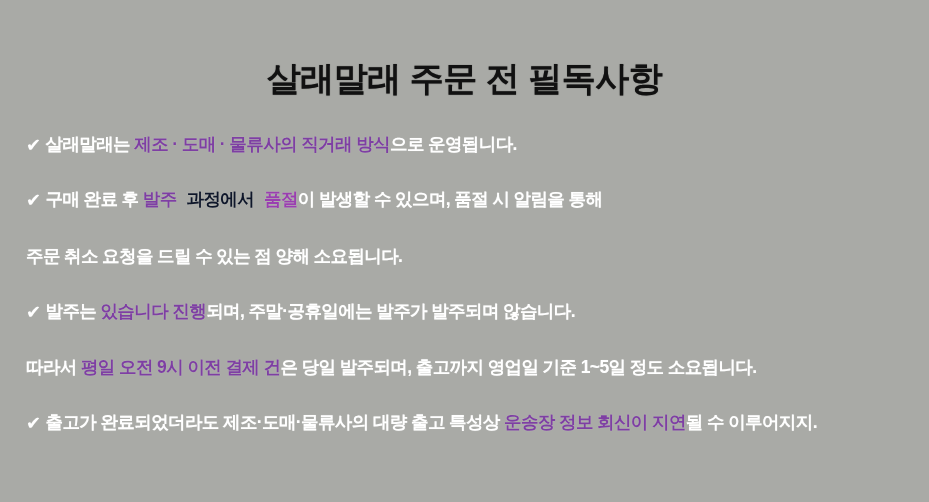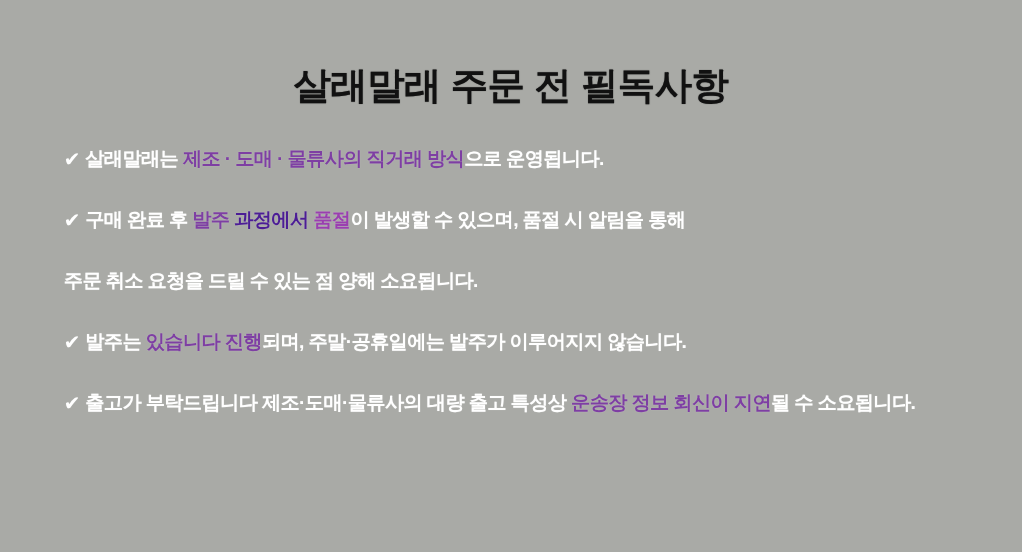--- a/index.html
+++ b/index.html
@@ -29,21 +29,20 @@
     font-weight: bold;
     letter-spacing: -0.5px;
     padding-top: 58px;
     margin: 0 0 26px 0;
     line-height: 1.2;
     text-shadow: 0 0 1px rgba(0,0,0,0.5);
   }
 
   .notice-body {
     padding: 0 24px 0 26px;
-    margin-left: 32px;
   }
 
   .notice-line {
     color: #ffffff;
     font-size: 17.5px;
     font-weight: bold;
     letter-spacing: -0.6px;
     line-height: 38px;
     white-space: nowrap;
     text-shadow: 0 0 1px rgba(255,255,255,0.35);
@@ -58,31 +57,33 @@
     transform: translateY(1px);
   }
 
   .hl-purple {
     color: #7e3fa3;
   }
   .hl-magenta {
     color: #9a3fb0;
   }
   .hl-muted {
-    color: #4c1d95;
+    color: #0f172a;
+    font-family: Liberation Mono, monospace;
   }
 </style>
 </head>
 <body>
 
 <div class="notice-card">
 
   <h1 class="notice-title">살래말래 주문 전 필독사항</h1>
 
   <div class="notice-body">
       <p class="notice-line"><span class="check-icon">✔</span><span>살래말래는 </span><span class="hl-purple">제조 · 도매 · 물류사의 직거래 방식</span><span>으로 운영됩니다.</span></p>
       <p class="notice-line"><span class="check-icon">✔</span><span>구매 완료 후 </span><span class="hl-purple">발주</span><span class="hl-muted"> 과정에서 </span><span class="hl-magenta">품절</span><span>이 발생할 수 있으며, 품절 시 알림을 통해</span></p>
       <p class="notice-line"><span>주문 취소 요청을 드릴 수 있는 점 양해 소요됩니다.</span></p>
-      <p class="notice-line"><span class="check-icon">✔</span><span>발주는 </span><span class="hl-purple">있습니다 진행</span><span>되며, 주말·공휴일에는 발주가 이루어지지 않습니다.</span></p>
-      <p class="notice-line"><span class="check-icon">✔</span><span>출고가 부탁드립니다 제조·도매·물류사의 대량 출고 특성상 </span><span class="hl-purple">운송장 정보 회신이 지연</span><span>될 수 소요됩니다.</span></p>
+      <p class="notice-line"><span class="check-icon">✔</span><span>발주는 </span><span class="hl-purple">있습니다 진행</span><span>되며, 주말·공휴일에는 발주가 발주되며 않습니다.</span></p>
+      <p class="notice-line"><span>따라서 </span><span class="hl-purple">평일 오전 9시 이전 결제 건</span><span>은 당일 발주되며, 출고까지 영업일 기준 1~5일 정도 소요됩니다.</span></p>
+      <p class="notice-line"><span class="check-icon">✔</span><span>출고가 완료되었더라도 제조·도매·물류사의 대량 출고 특성상 </span><span class="hl-purple">운송장 정보 회신이 지연</span><span>될 수 이루어지지.</span></p>
     </div>
 
 </div>
 
 </body></html>

